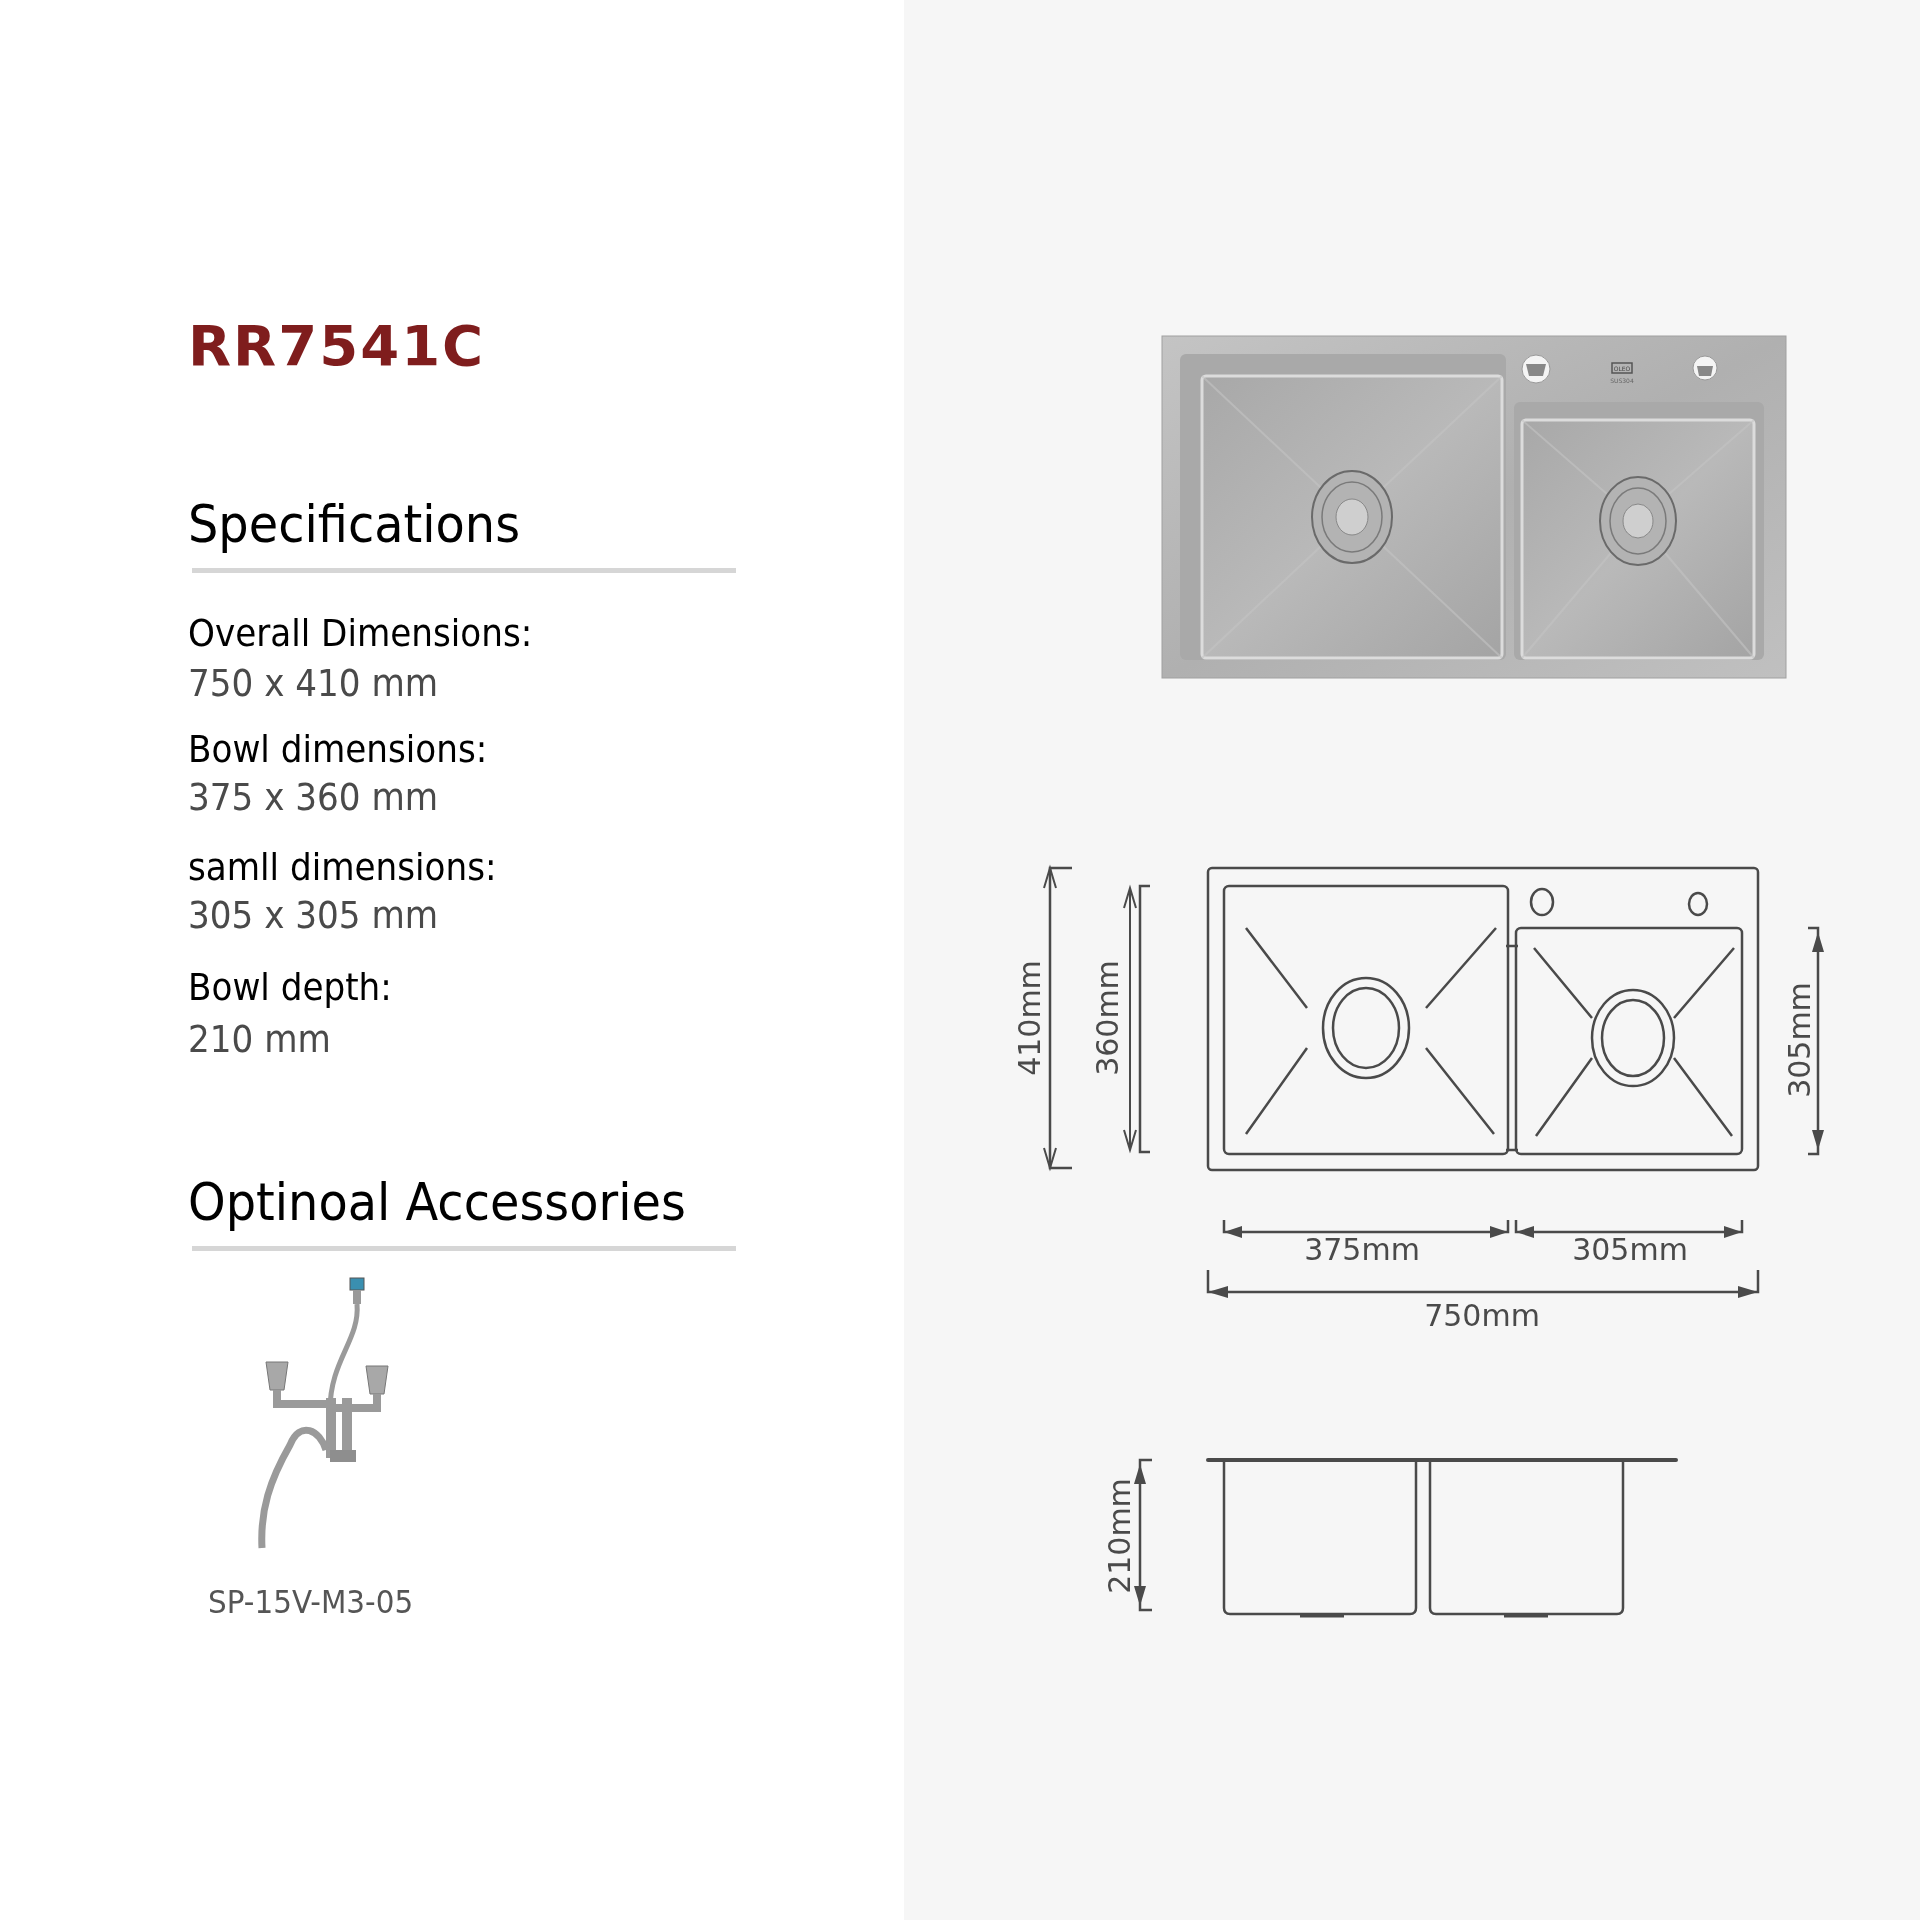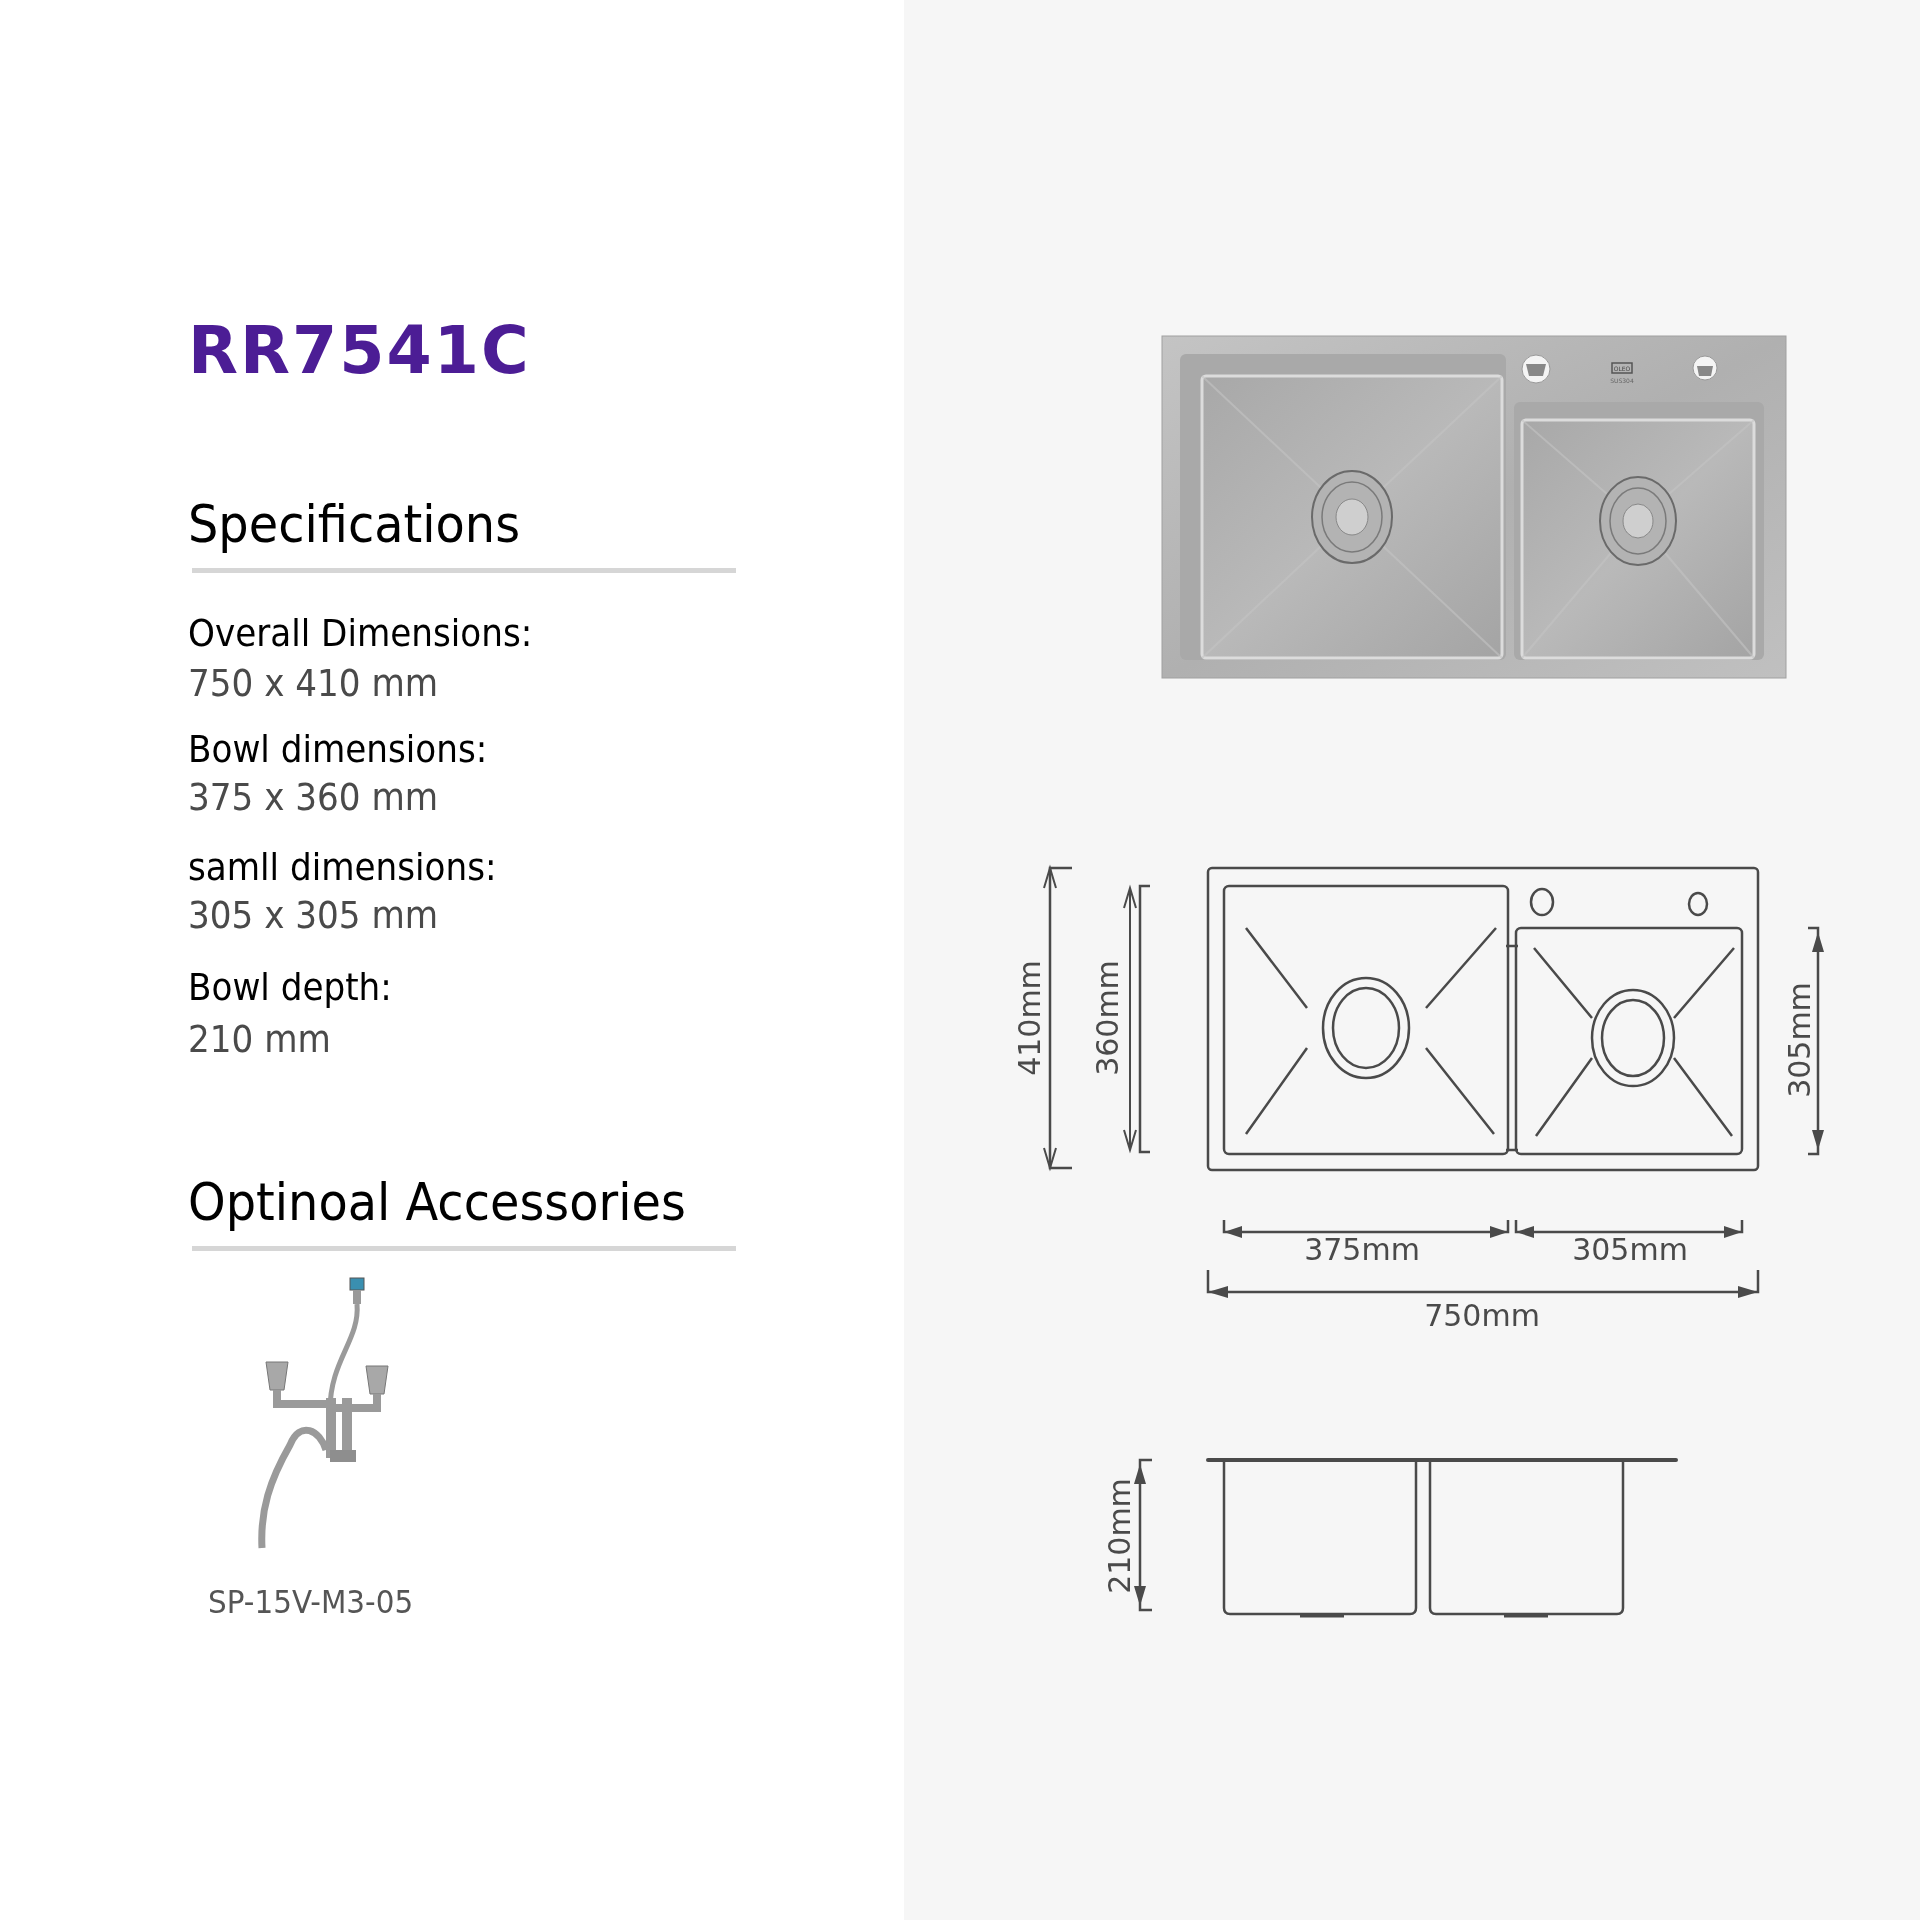--- a/index.html
+++ b/index.html
@@ -6,21 +6,21 @@
     body {
       width: 1920px; height: 1920px; position: relative; overflow: hidden;
       background: #ffffff;
       font-family: "Liberation Sans", "DejaVu Sans", sans-serif;
     }
     .left-panel { position: absolute; left: 0; top: 0; width: 904px; height: 1920px; background: #ffffff; }
     .right-panel { position: absolute; left: 904px; top: 0; width: 1016px; height: 1920px; background: #f6f6f6; }
 
     .model-title {
       position: absolute; left: 188px; top: 318px;
-      font-size: 65px; font-weight: bold; color: #4c1d95; letter-spacing: 2px; line-height: 1;
+      font-size: 56px; font-weight: bold; color: #7f1d1d; letter-spacing: 2px; line-height: 1;
       font-family: "DejaVu Sans", sans-serif;
     }
     .section-heading {
       position: absolute; left: 188px;
       font-size: 52px; color: #000; line-height: 1;
       font-family: "DejaVu Sans", sans-serif;
       transform: scaleX(0.92); transform-origin: left;
     }
     .rule { position: absolute; left: 192px; width: 544px; height: 5px; background: #d6d6d6; }
 

